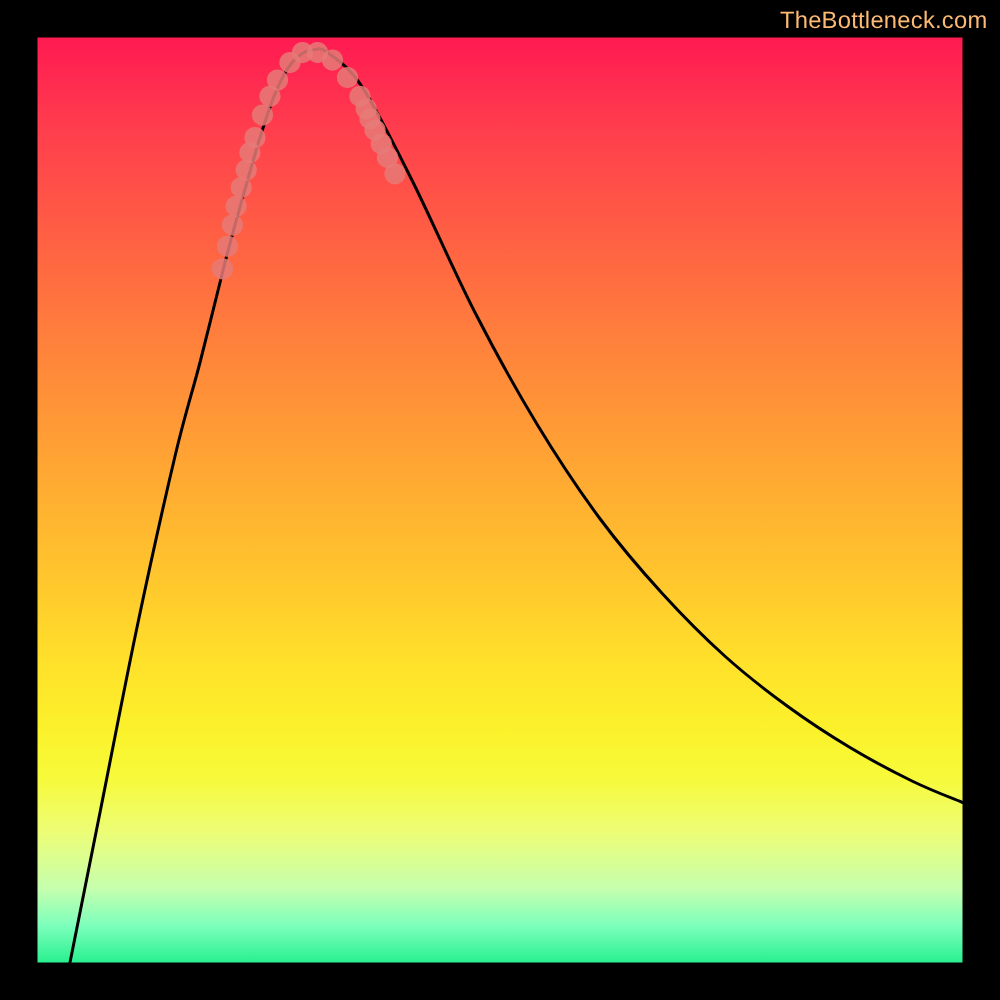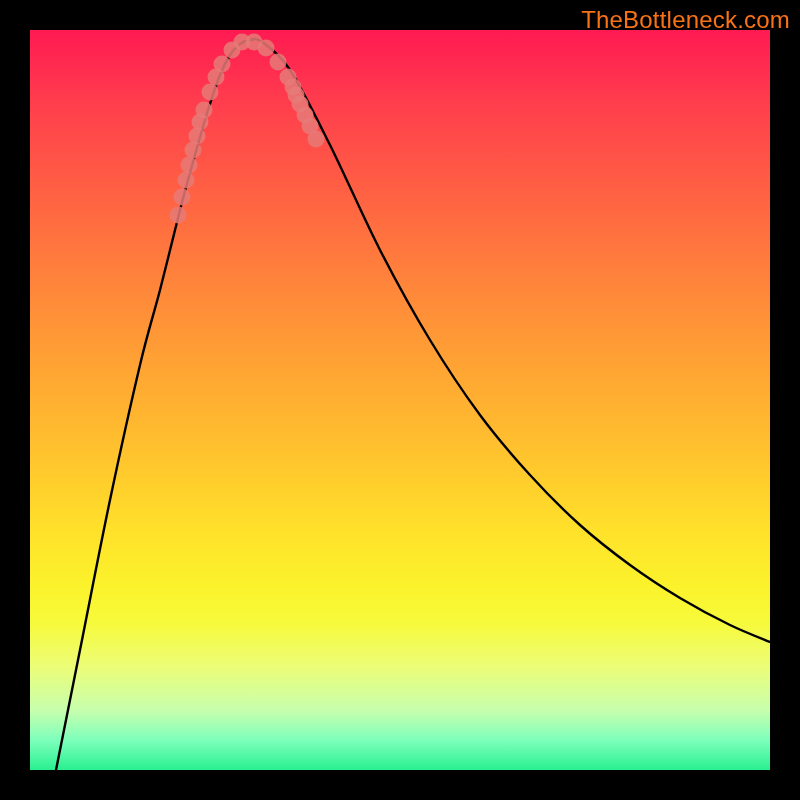--- a/index.html
+++ b/index.html
@@ -37,22 +37,22 @@
       #f7fa3a 80%,
       #ecfd77 86%,
       #c6ffae 92%,
       #7dffbc 96%,
       #29f08f 100%);
   }
   .watermark {
     position: absolute;
     top: 6px;
     right: 10px;
-    color: #f97316;
-    font-size: 24px;
+    color: #fdba74;
+    font-size: 19px;
     font-weight: 500;
     letter-spacing: 0.2px;
   }
   svg.curve {
     position: absolute;
     left: 30px;
     top: 30px;
     width: 740px;
     height: 740px;
     overflow: visible;

